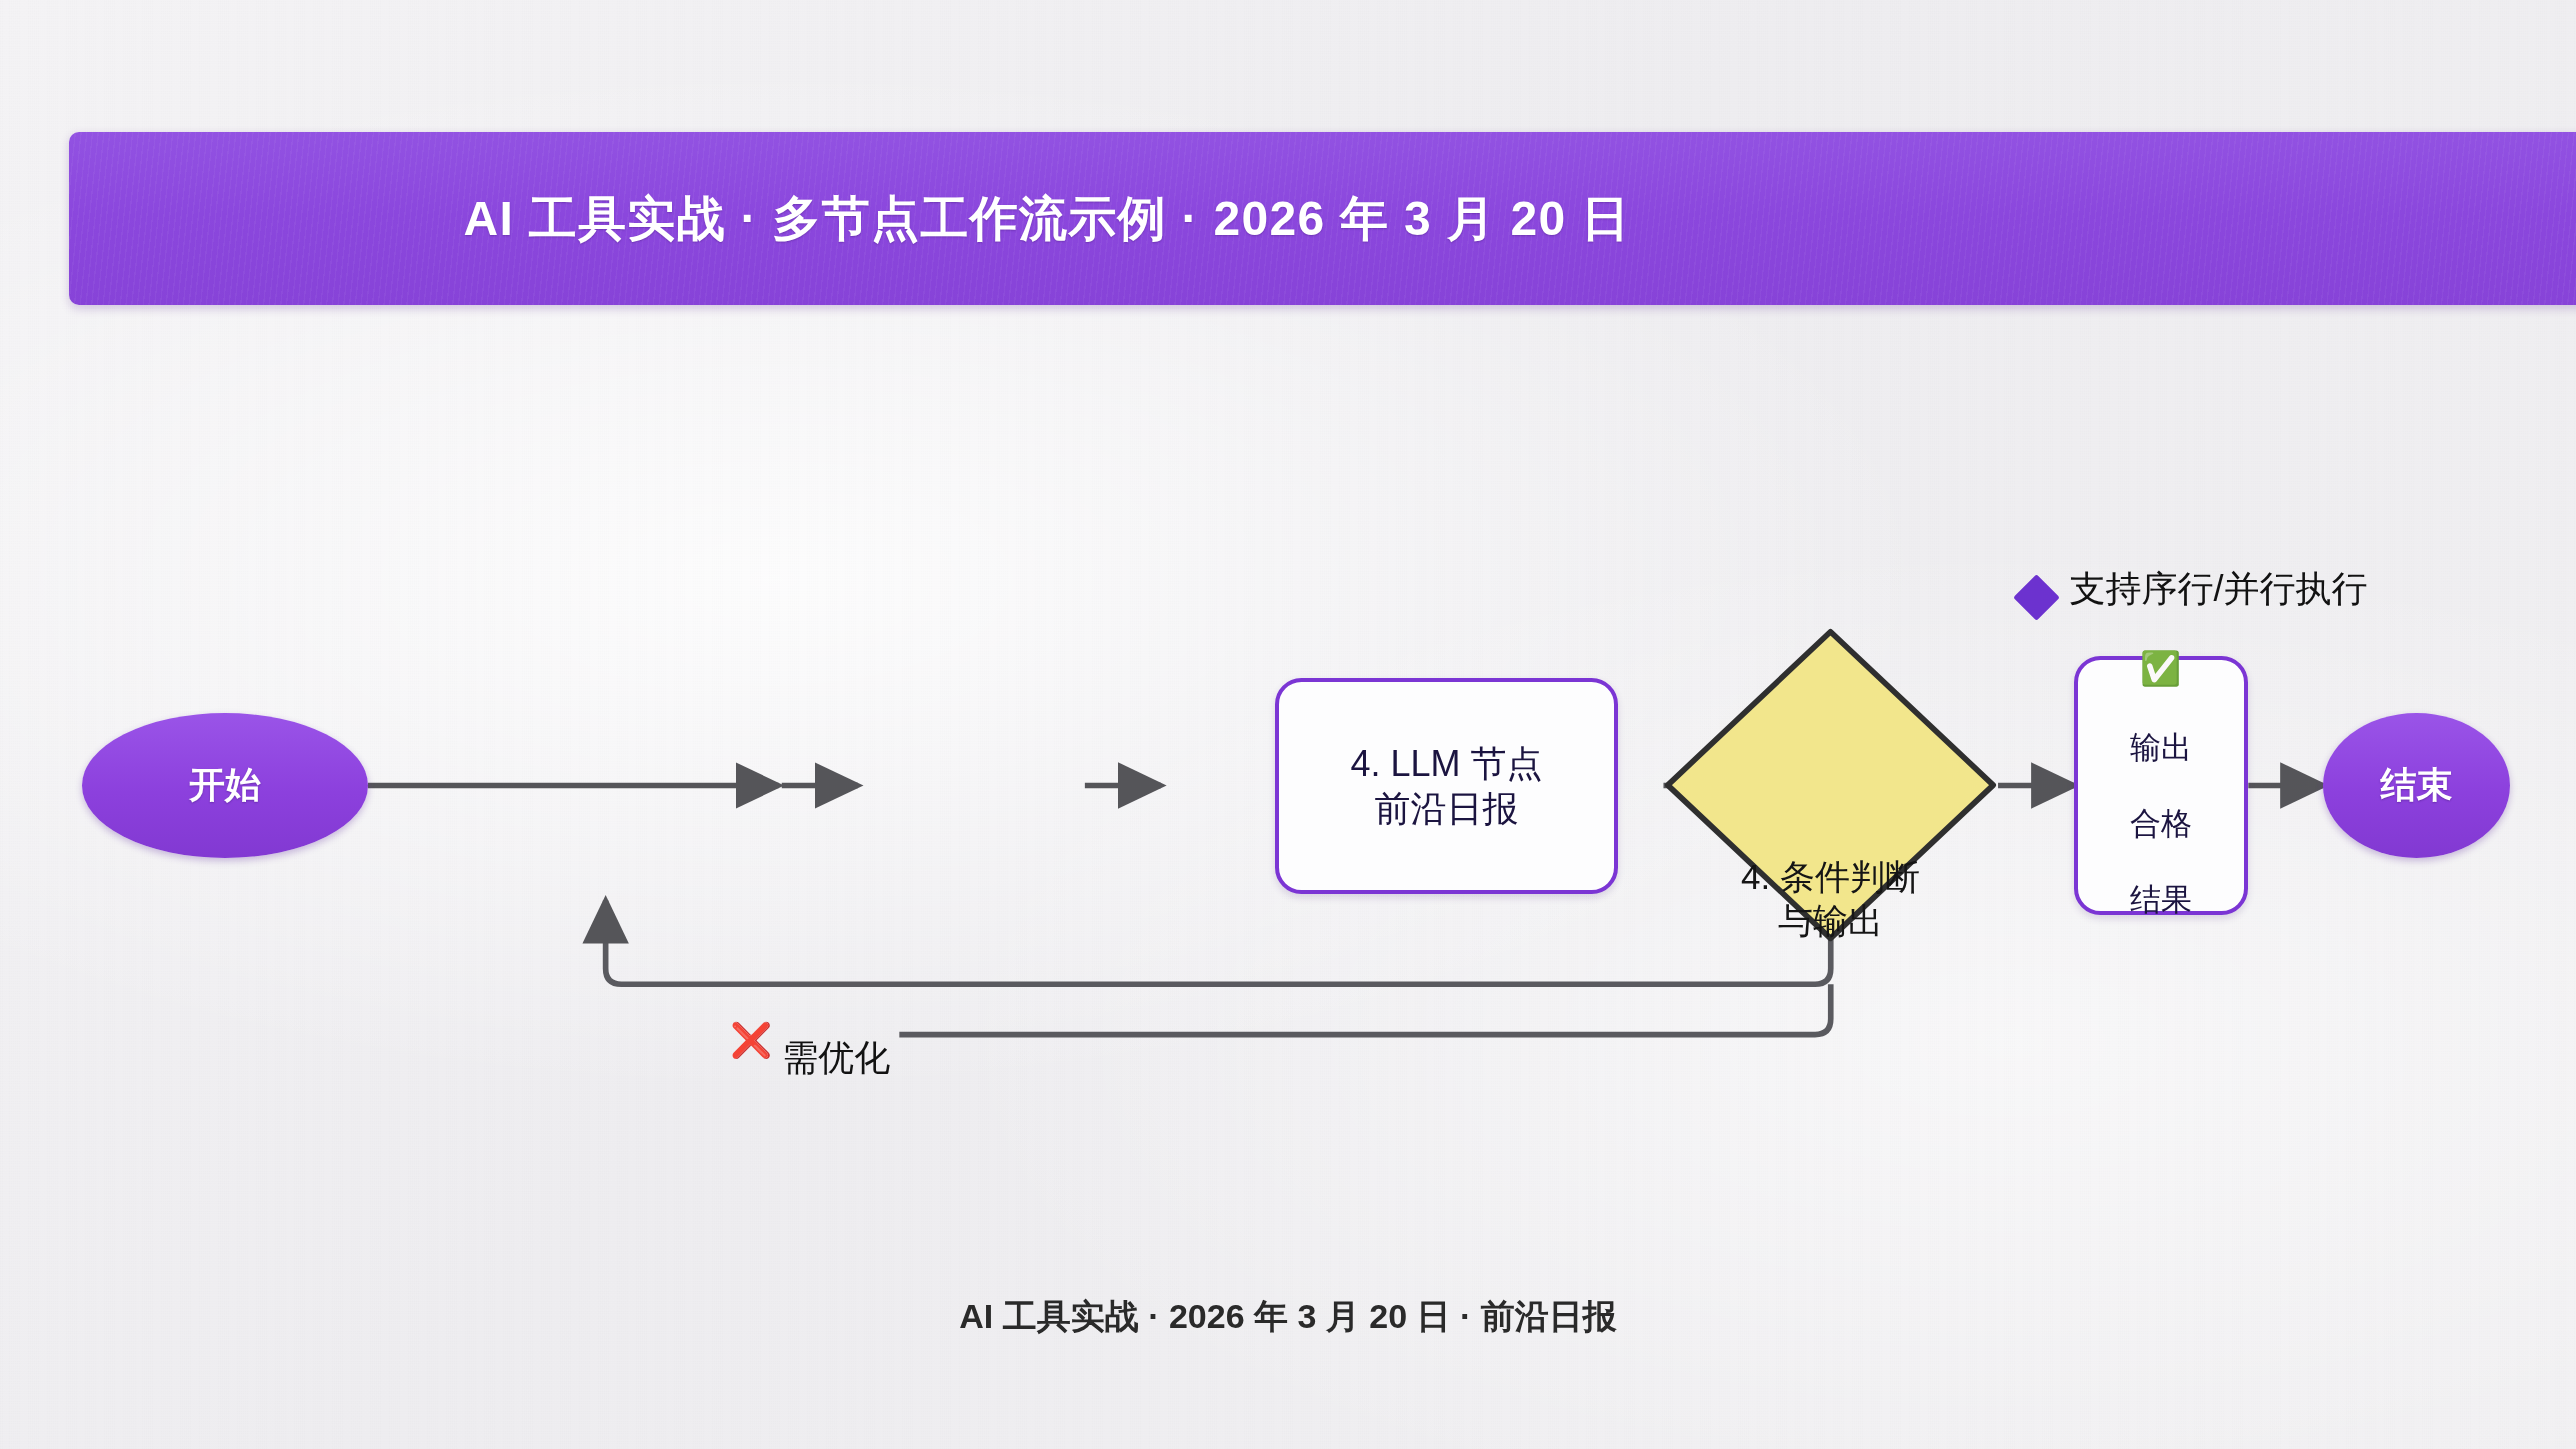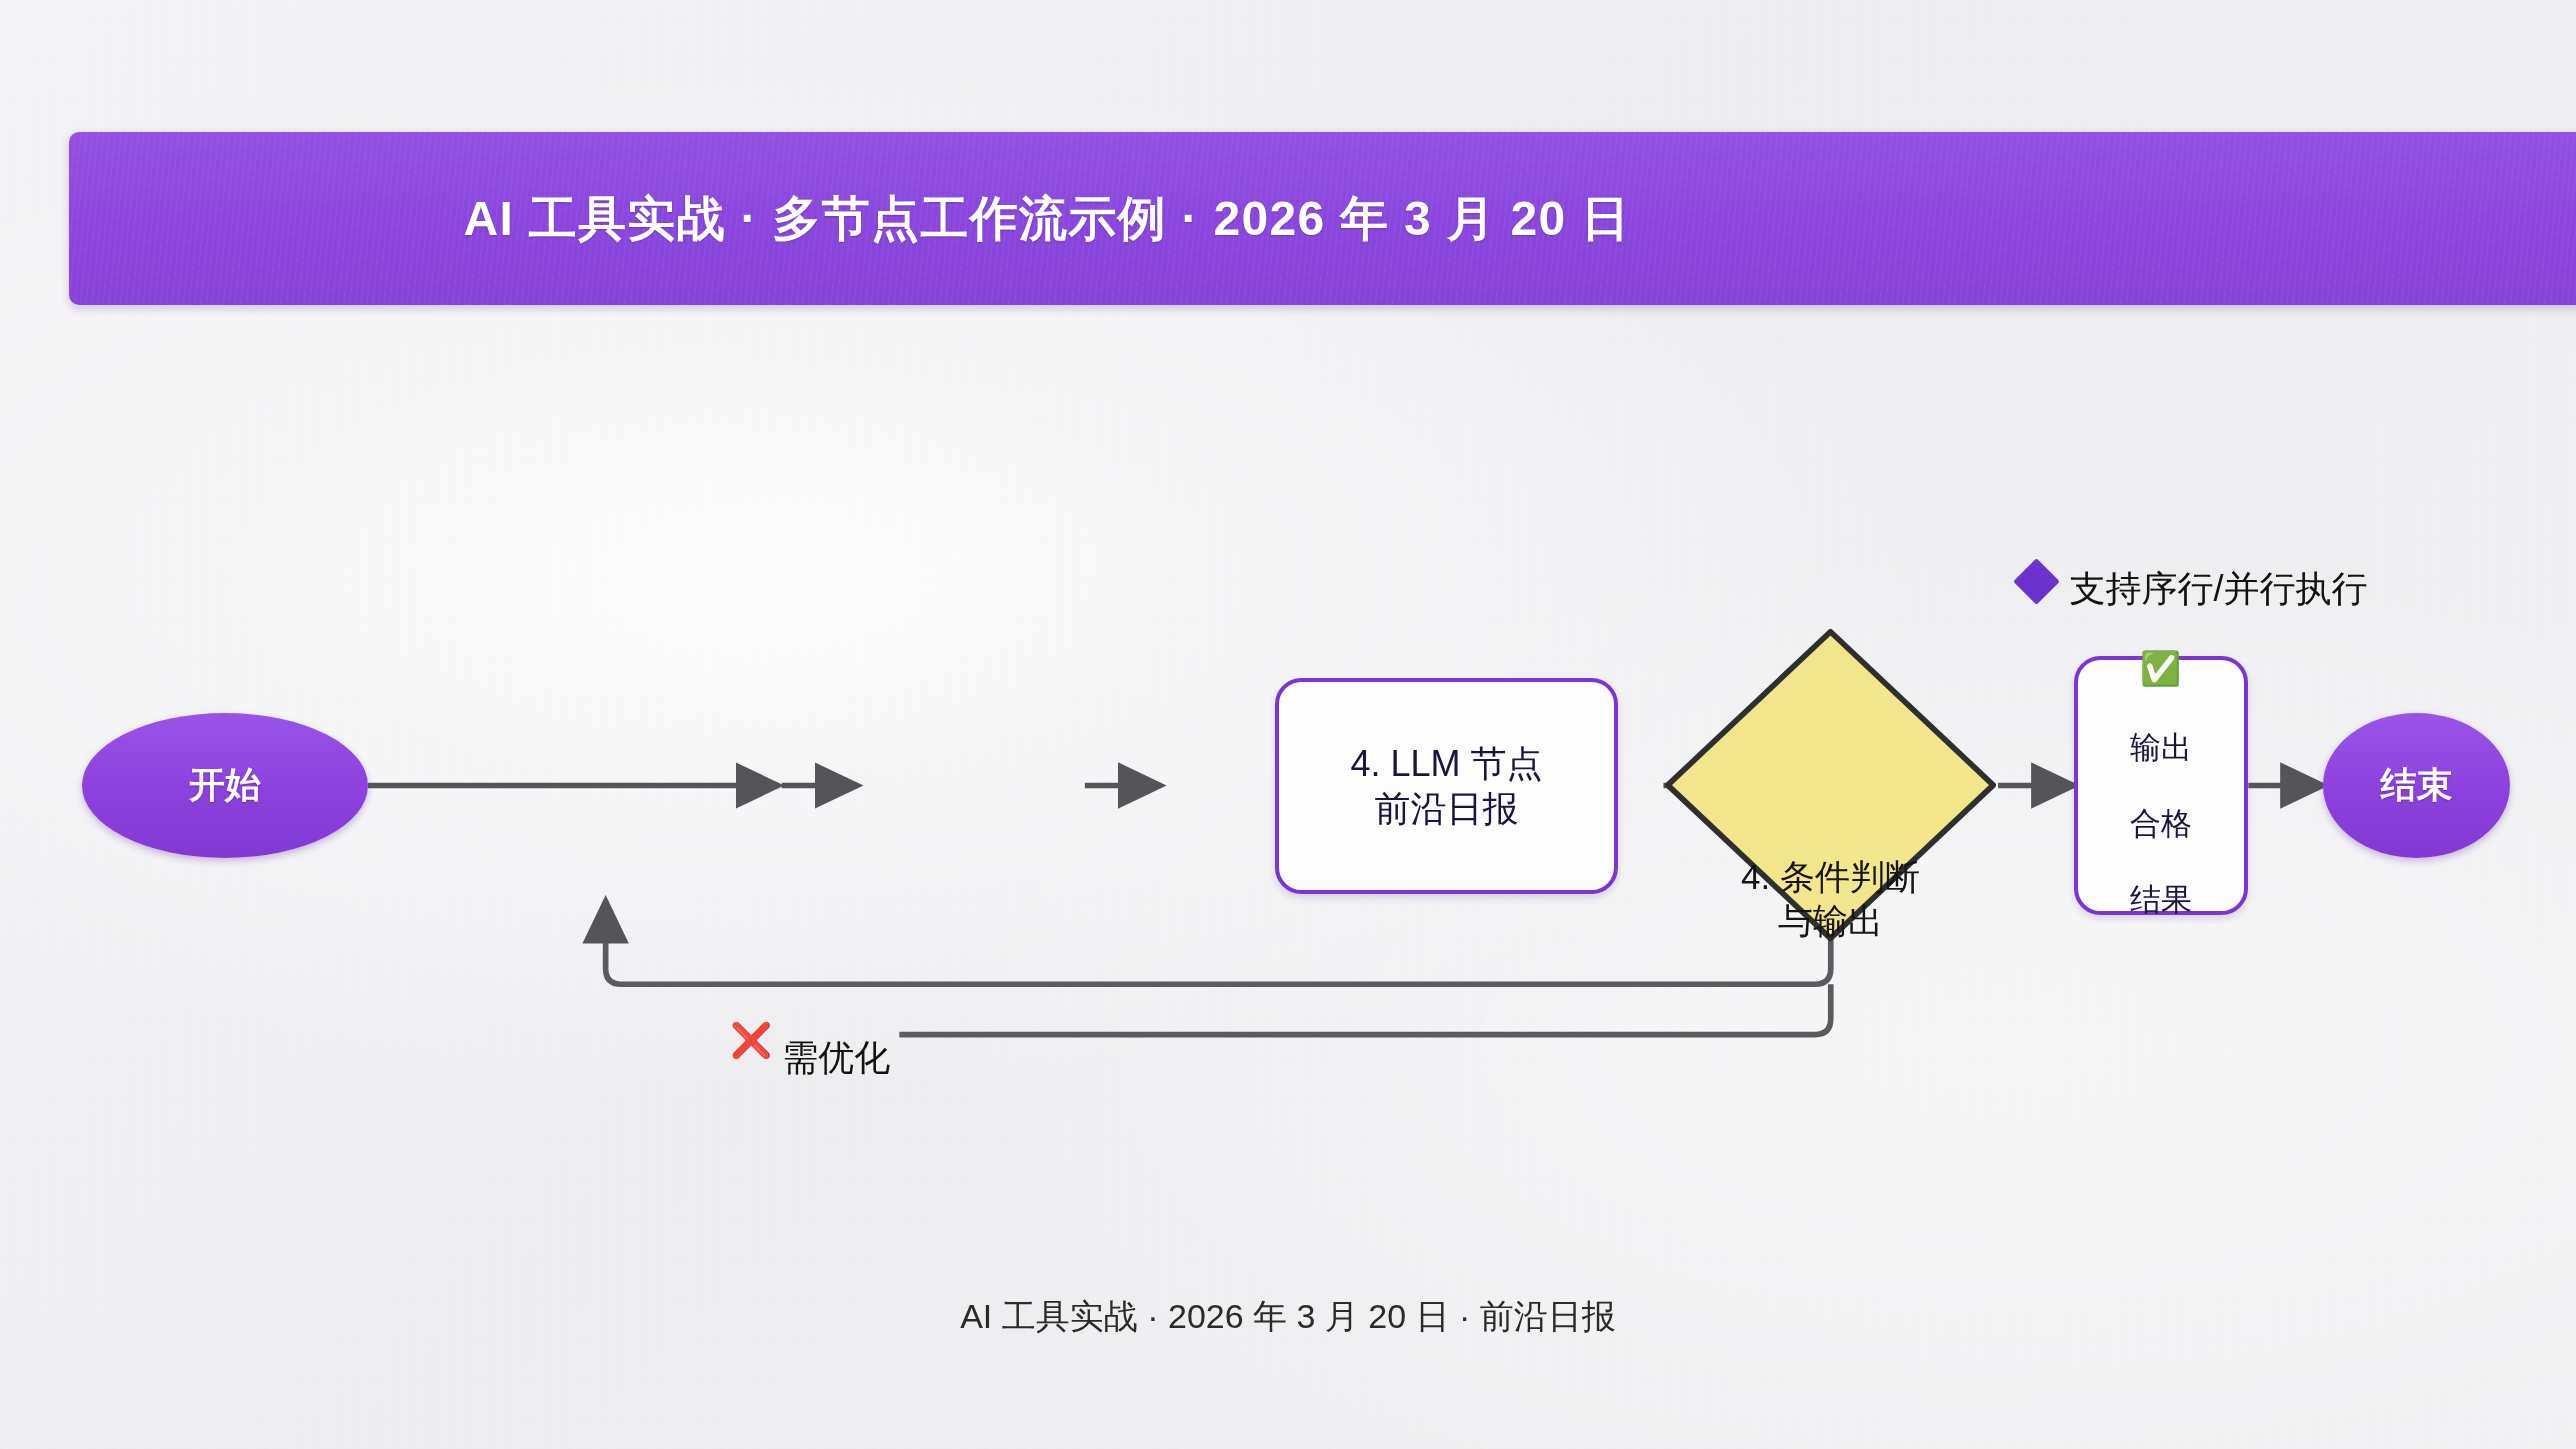--- a/index.html
+++ b/index.html
@@ -146,21 +146,21 @@
     line-height: 1.24;
     white-space: nowrap;
   }
 
   
   #legend {
     position: absolute;
     left: 2020px;
     top: 565px;
     display: flex;
-    align-items: flex-start;
+    align-items: flex-end;
     gap: 16.4px;
   }
   #legend .legend-diamond {
     width: 33px;
     height: 33px;
     background: #6c32cf;
     transform: rotate(45deg);
     border-radius: 2.5px;
   }
   #legend .legend-text {
@@ -193,21 +193,21 @@
 
   
   #footer {
     position: absolute;
     left: 0;
     top: 1294px;
     width: 2576px;
     text-align: center;
     color: #2a2a2a;
     font-size: 34px;
-    font-weight: 400;
+    font-weight: 700;
   }
 </style>
 </head>
 <body>
 
 <div id="stage">
   <div id="grain"></div>
 
   <div id="header-banner">
     <div id="header-title">AI 工具实战  ·  多节点工作流示例 · 2026 年 3 月 20 日</div>

